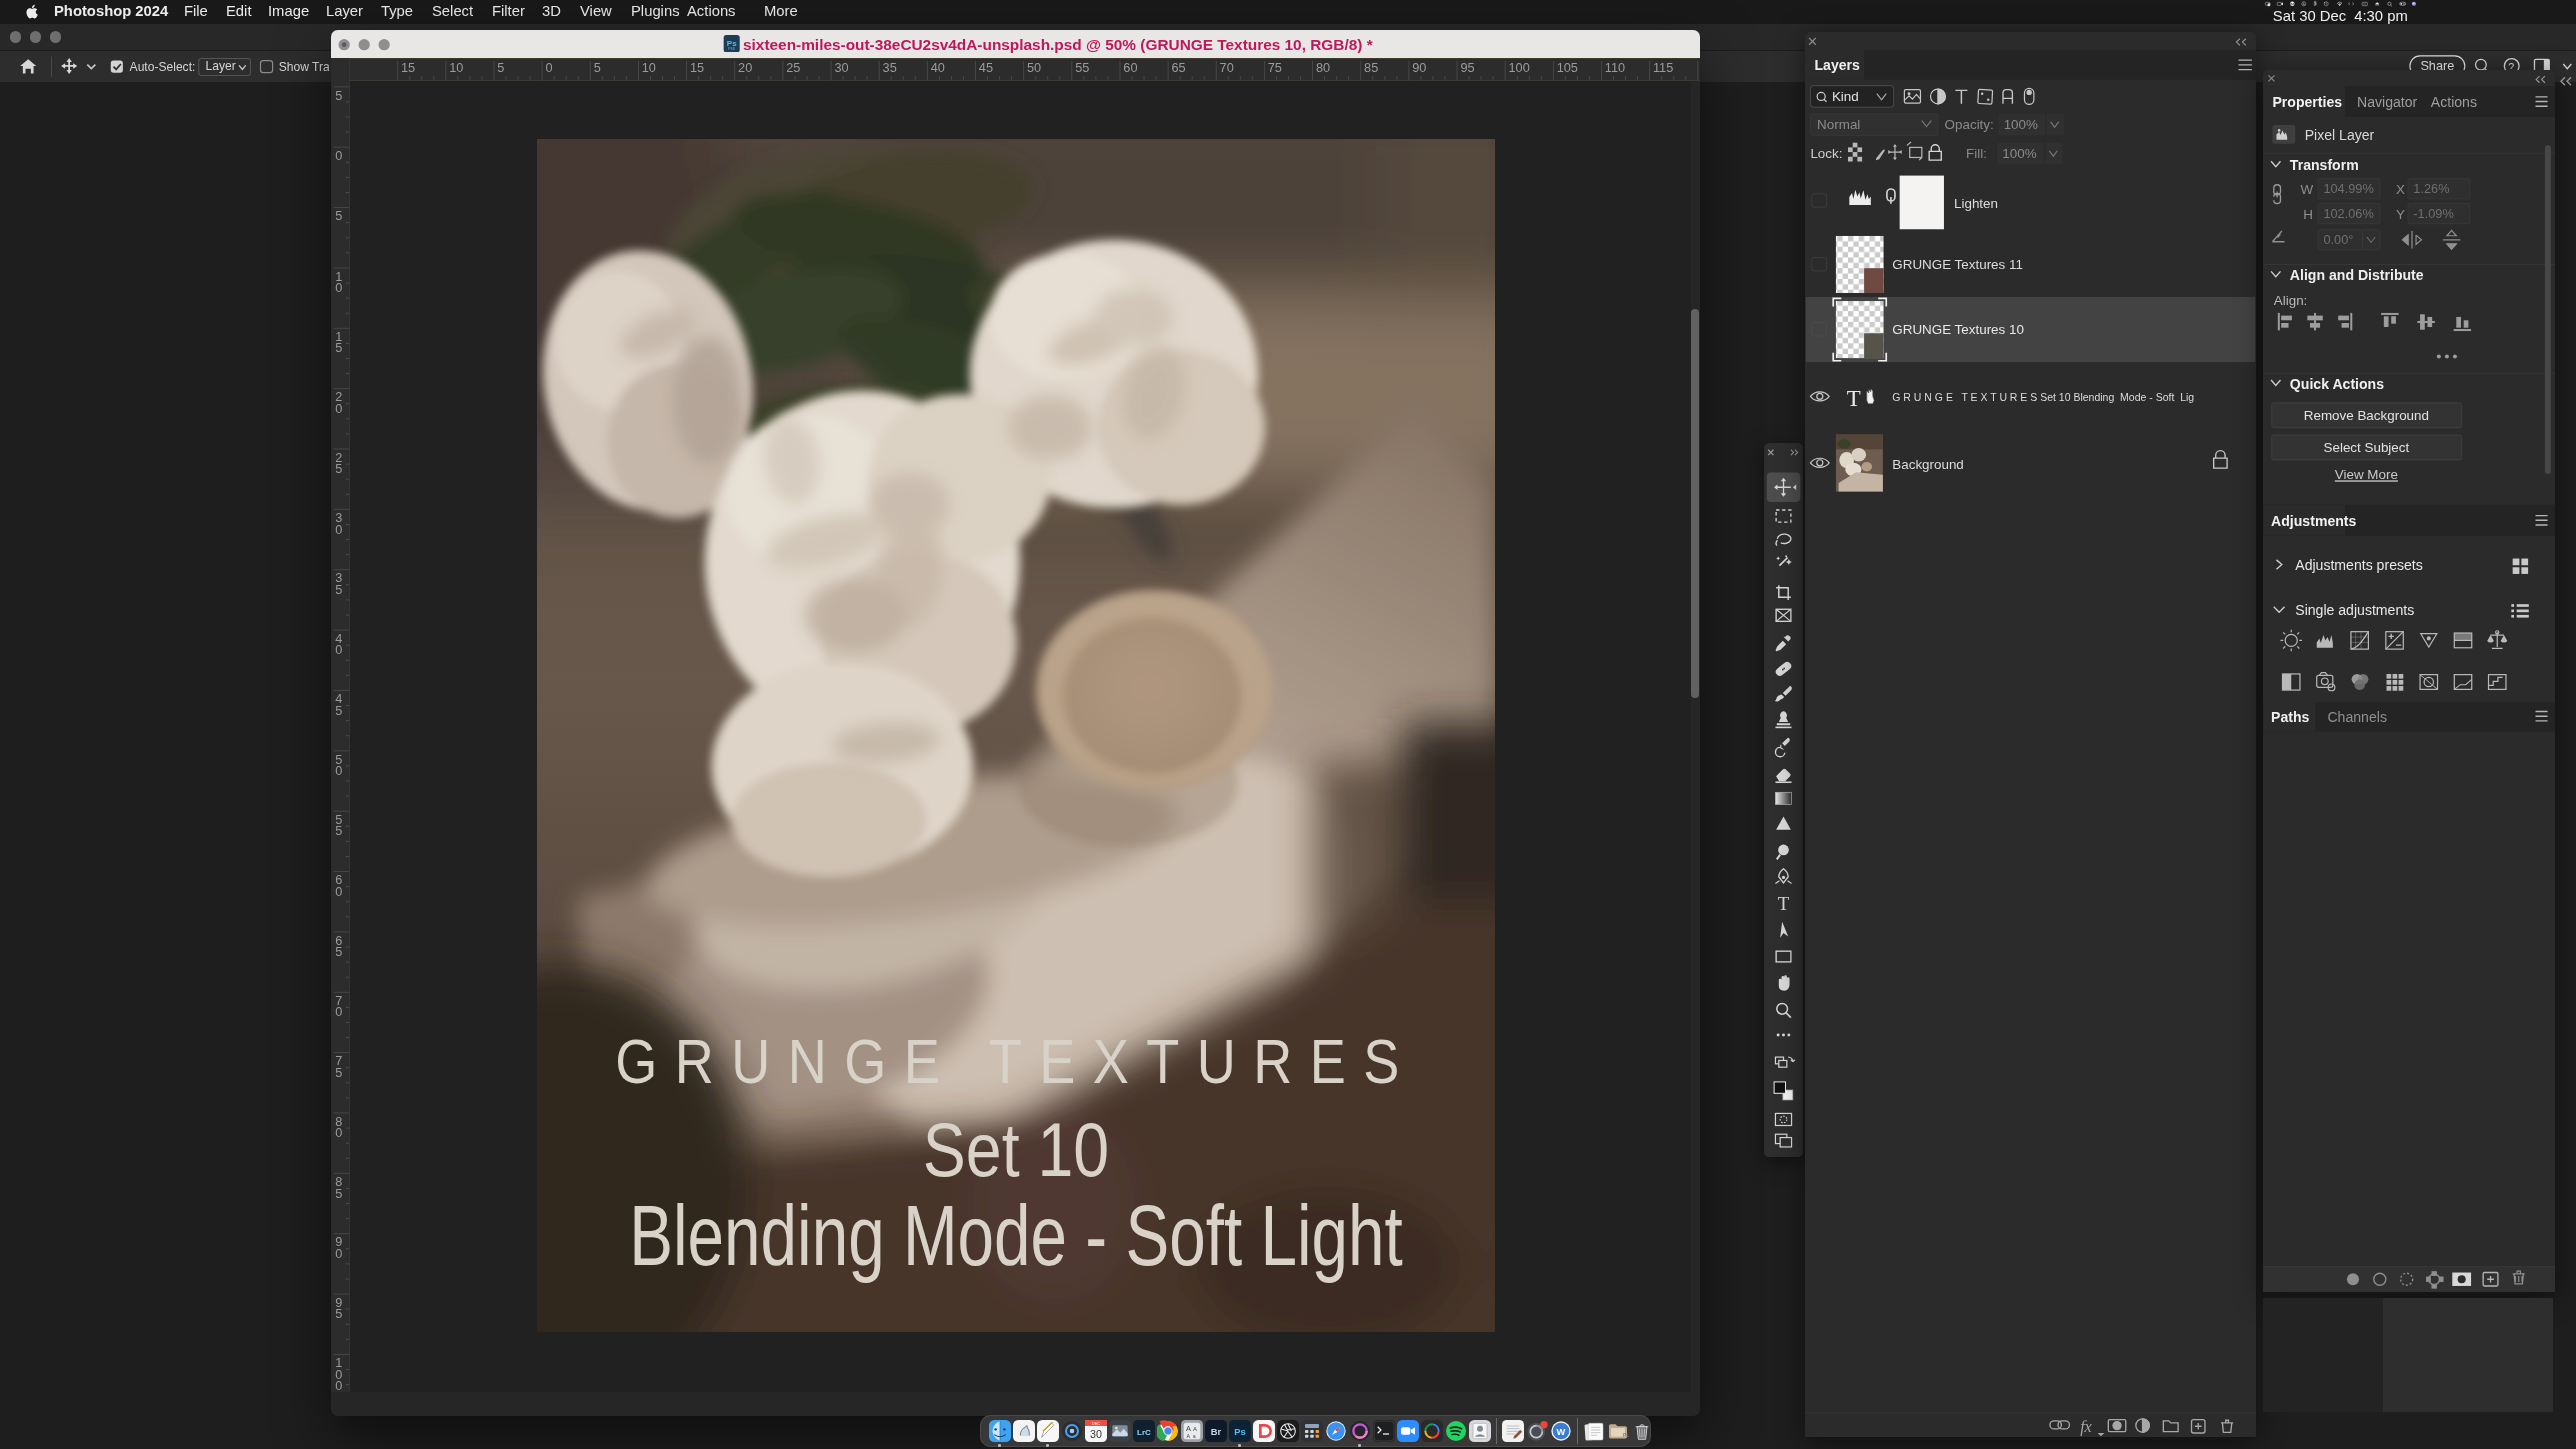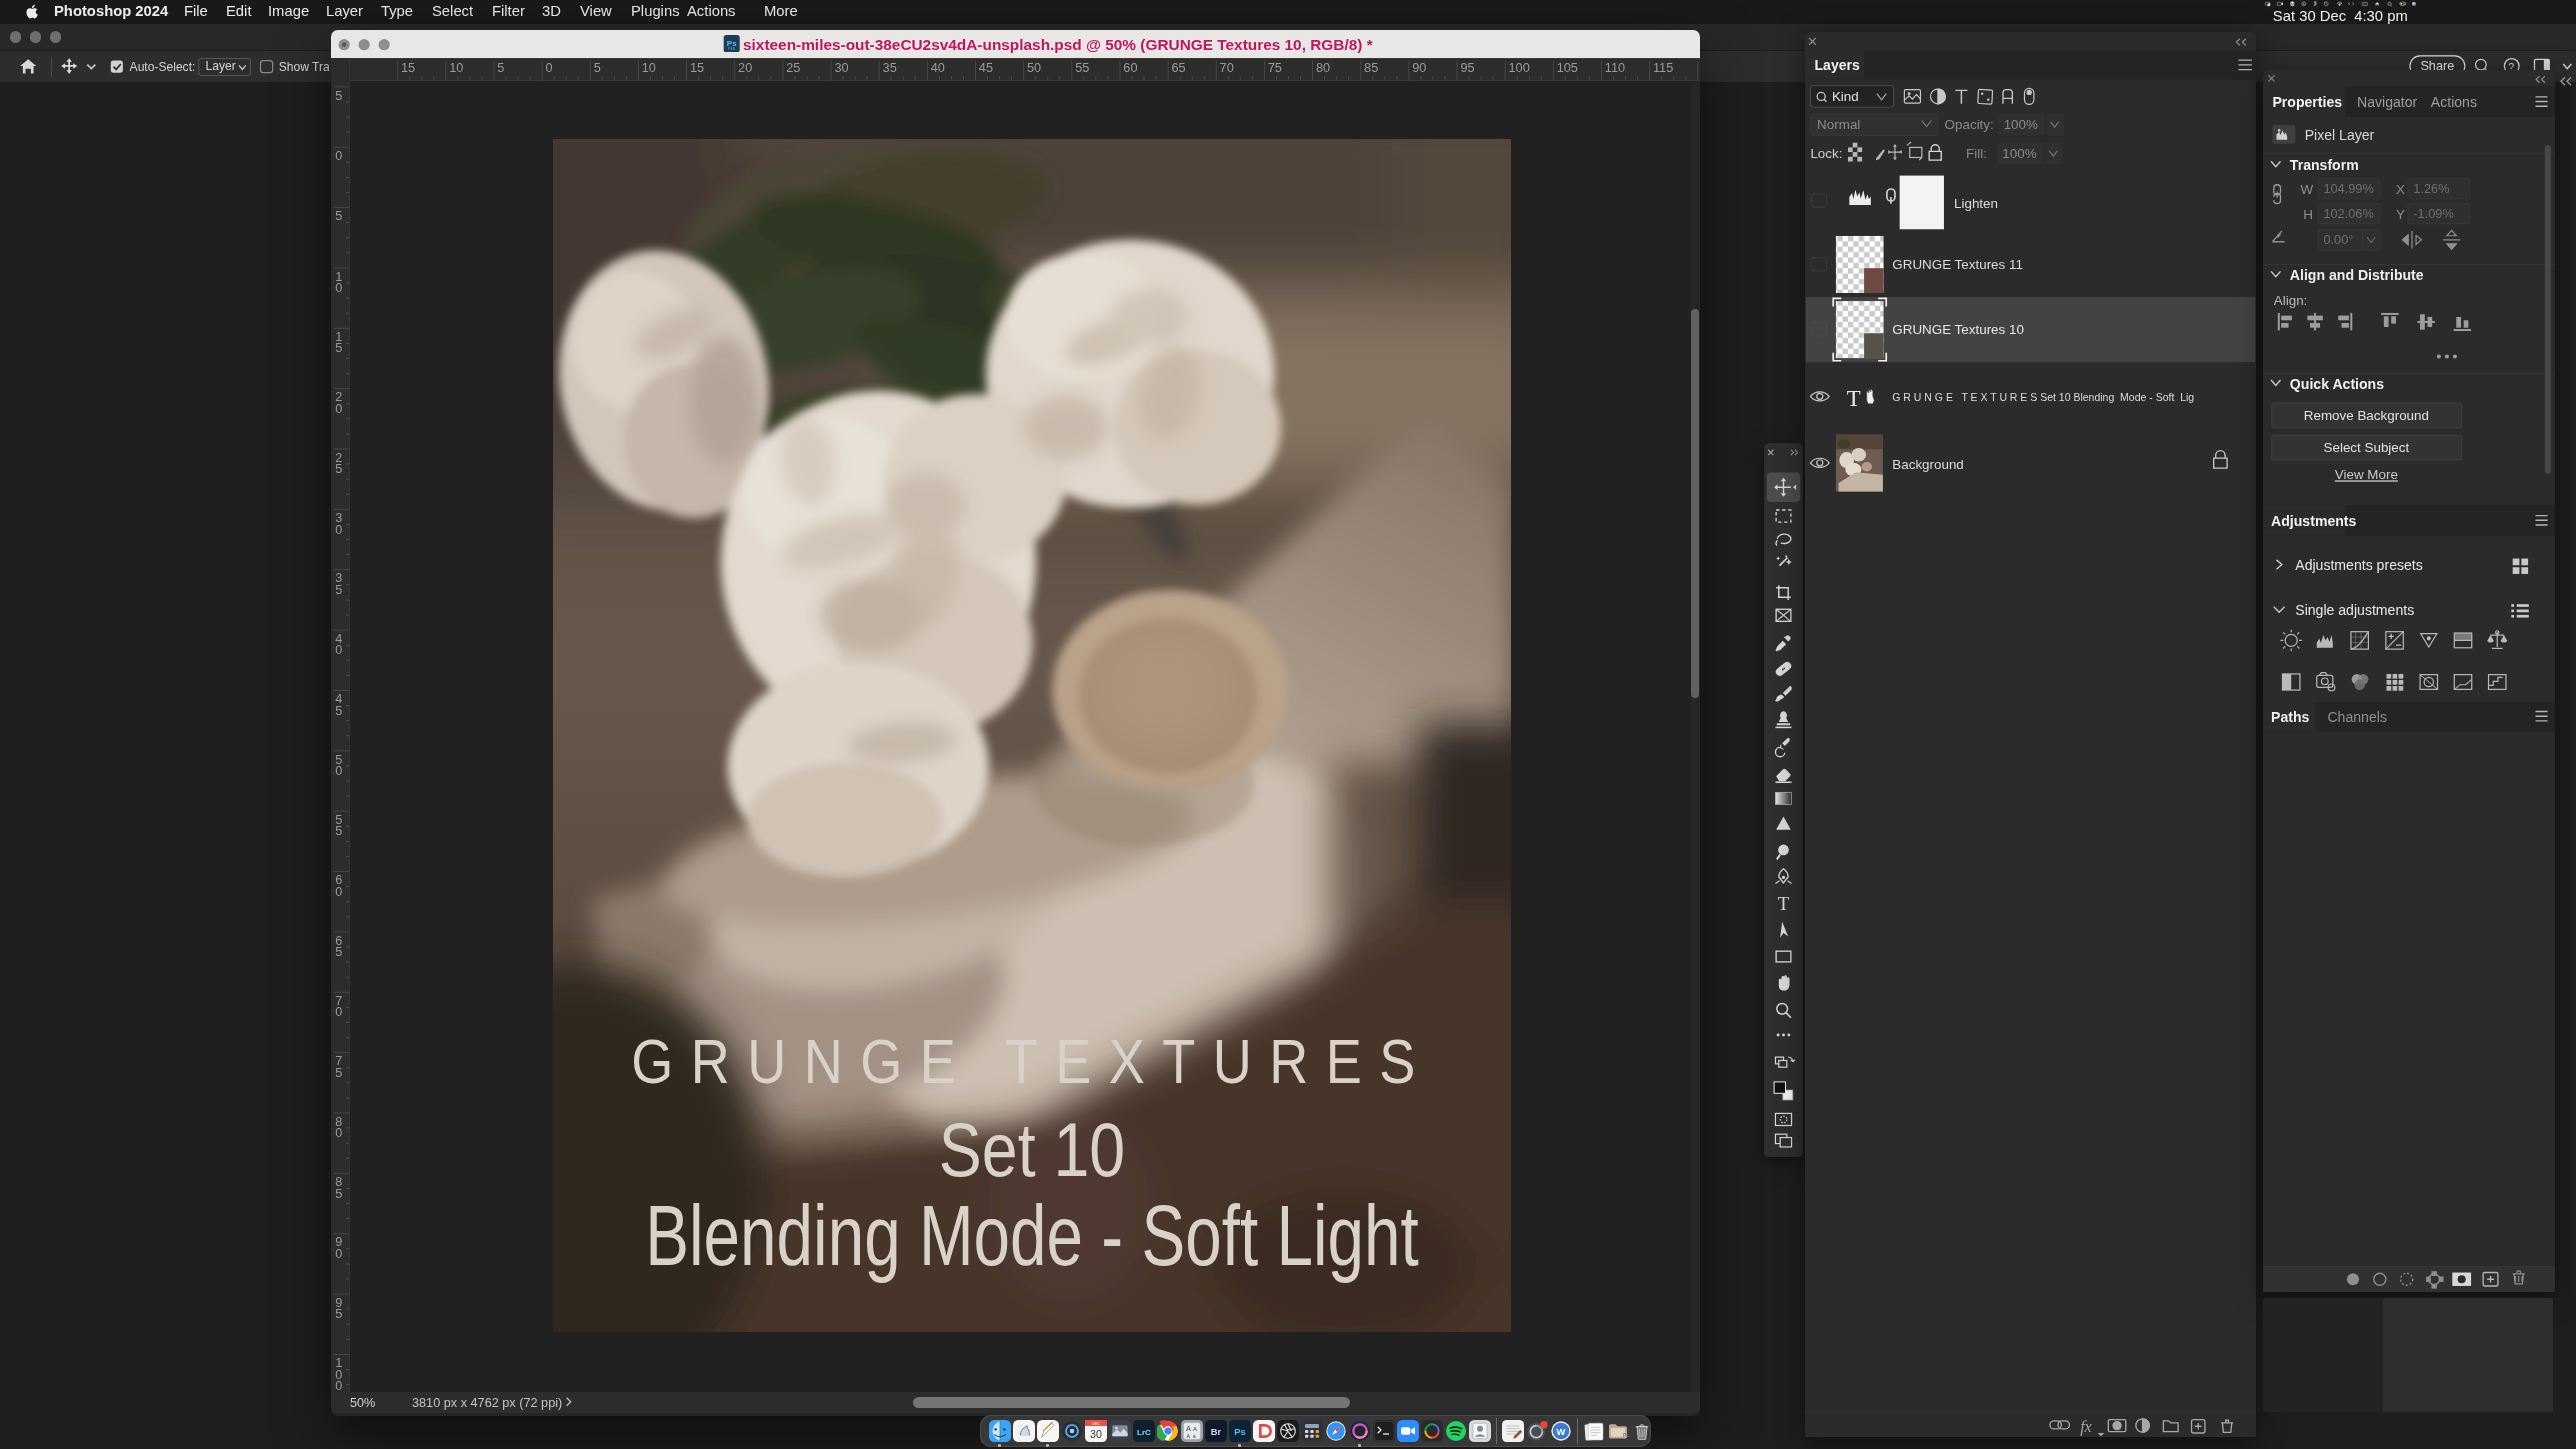--- a/index.html
+++ b/index.html
@@ -25,21 +25,21 @@
     border-radius:6.7px 6.7px 0 0; }
   #doctitle .t { position:absolute; top:6px; left:412px; font-size:15.4px; font-weight:bold; color:#be185d; white-space:nowrap; }
   #hruler { position:absolute; left:19px; top:28px; width:1350px; height:23px; background:#fde047; }
   #vruler { position:absolute; left:0; top:28px; width:19px; height:1334px; background:#2c2c2c; }
   #corner { position:absolute; left:0; top:28px; width:19px; height:23px; background:#2c2c2c; }
   #dcanvas { position:absolute; left:19px; top:51px; width:1342px; height:1311px; background:#212121; overflow:hidden; }
   #vsbar  { position:absolute; right:0; top:51px; width:8.7px; height:1311px; background:#262626; }
   #statusbar { position:absolute; left:0; top:1362px; width:1369px; height:21px; background:#2c2c2c;
     color:#cfcfcf; font-size:12.7px; border-radius:0 0 6.7px 6.7px; }
   
-  #photo { position:absolute; left:203px; top:58px; width:958px; height:1193px; }
+  #photo { position:absolute; left:187px; top:58px; width:958px; height:1193px; }
   
   #toolbar { position:absolute; left:1764px; top:443px; width:39px; height:714px;
     background:#2e2e2e; border-radius:5.4px; box-shadow:0 5.4px 20px rgba(0,0,0,.5); }
   
   #layers { position:absolute; left:1805px; top:32px; width:451px; height:1405px;
     background:#2b2b2b; border-radius:5.4px; box-shadow:0 5.4px 27px rgba(0,0,0,.5); color:#d8d8d8; }
   
   #props { position:absolute; left:2263px; top:70px; width:292px; height:1222px;
     background:#2b2b2b; border-radius:5.4px; box-shadow:0 5.4px 27px rgba(0,0,0,.5); color:#d8d8d8; }
   
@@ -584,28 +584,20 @@
         <line x1="4" y1="1933.0" x2="27" y2="1933.0" stroke="#4d4d4d" stroke-width="1.2"></line>
         <text x="6" y="1952.0" font-size="19" fill="#9b9b9b">1</text>
         <text x="6" y="1969.0" font-size="19" fill="#9b9b9b">0</text>
         <text x="6" y="1986.0" font-size="19" fill="#9b9b9b">0</text>
         <line x1="22" y1="1955.5" x2="27" y2="1955.5" stroke="#5a5a5a" stroke-width="1"></line>
         <line x1="22" y1="1978.0" x2="27" y2="1978.0" stroke="#5a5a5a" stroke-width="1"></line>
         <line x1="27.5" y1="0" x2="27.5" y2="1989" stroke="#3a3a3a" stroke-width="1"></line>
       </svg>
     </div>
   <div id="vsbar"></div>
-  <div id="statusbar">
-    <div style="position:absolute;left:19px;top:4px;font-size:12.7px;color:#d0d0d0">50%</div>
-    <div style="position:absolute;left:81px;top:4px;font-size:12.7px;color:#c4c4c4">3810 px x 4762 px (72 ppi)</div>
-    <svg width="13.4" height="13.4" viewBox="0 0 20 20" style="position:absolute;left:231px;top:3.4px">
-      <path d="M7 4 l6 6 -6 6" stroke="#bdbdbd" stroke-width="2" fill="none"></path>
-    </svg>
-    <div style="position:absolute;left:582px;top:5.4px;width:437px;height:11.4px;border-radius:6px;background:#757575"></div>
-  </div>
   <div style="position:absolute;right:1.3px;top:279px;width:7.4px;height:389px;border-radius:4px;background:#616161"></div>
 </div>
 <div id="toolbar"><svg width="39" height="714" viewBox="0 0 58 1065">
       <rect width="58" height="1065" rx="8" fill="#2e2e2e"></rect>
       <path d="M6 10 l8 8 M14 10 l-8 8" stroke="#9a9a9a" stroke-width="1.8"></path>
       <path d="M40 10 l4 4 -4 4 M46 10 l4 4 -4 4" stroke="#9a9a9a" stroke-width="1.6" fill="none"></path>
       <rect x="4" y="44" width="50" height="44" rx="6" fill="#4d4d4d"></rect>
       <g transform="translate(29,66)">
         <path d="M0 -11 v22 M-11 0 h22" stroke="#d8d8d8" stroke-width="2"></path>
         <path d="M0 -14 l-4 5 h8z M0 14 l-4 -5 h8z M-14 0 l5 -4 v8z M14 0 l5 -4 v8z" fill="#d8d8d8"></path>

